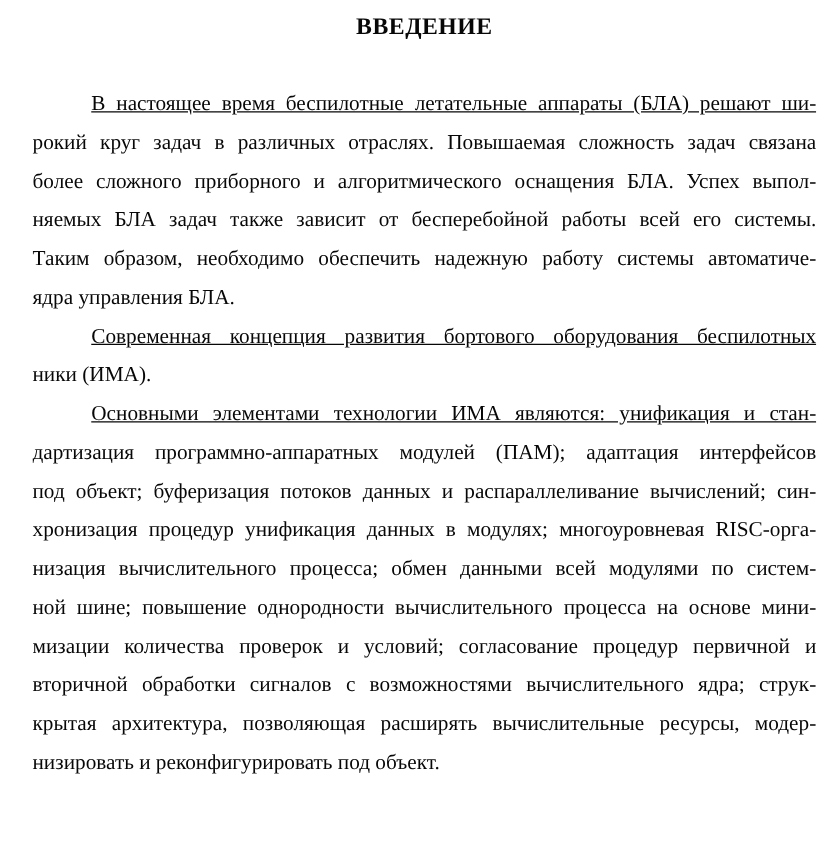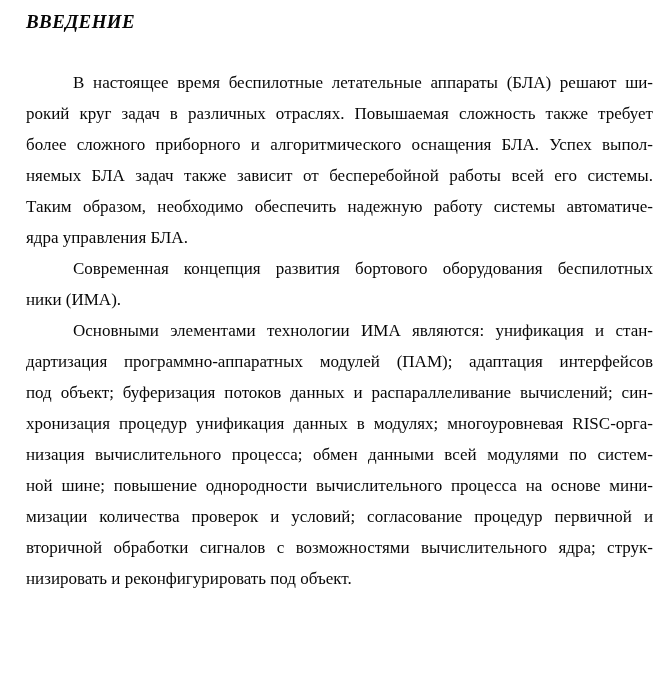--- a/index.html
+++ b/index.html
@@ -13,78 +13,80 @@
     width: 666px;
     height: 692px;
     background: #ffffff;
     color: #070707;
     font-family: "Liberation Serif", "DejaVu Serif", serif;
     padding: 0 13px 0 26px;
     overflow: hidden;
   }
   .doc-title {
     margin: 11px 0 0 0;
+    text-align: center;
     font-size: 19px;
     font-weight: bold;
     line-height: 22px;
     letter-spacing: 0.4px;
-    font-style: italic;
   }
   .body-text {
     margin-top: 34px;
   }
   .para {
     margin: 0;
     padding: 0;
   }
   .line {
     font-size: 17px;
     line-height: 31px;
     height: 31px;
     text-align: justify;
     text-align-last: justify;
     white-space: normal;
     overflow: hidden;
   }
   .line.first {
     padding-left: 47px;
+    text-decoration: underline;
   }
   .line.plast {
     text-align-last: left;
   }
 </style>
 </head>
 <body>
 
 <div class="page">
 
   <h1 class="doc-title">ВВЕДЕНИЕ</h1>
 
   <div class="body-text">
 
     <div class="para">
       <div class="line first">В настоящее время беспилотные летательные аппараты (БЛА) решают ши-</div>
-      <div class="line">рокий круг задач в различных отраслях. Повышаемая сложность также требует</div>
+      <div class="line">рокий круг задач в различных отраслях. Повышаемая сложность задач связана</div>
       <div class="line">более сложного приборного и алгоритмического оснащения БЛА. Успех выпол-</div>
       <div class="line">няемых БЛА задач также зависит от бесперебойной работы всей его системы.</div>
       <div class="line">Таким образом, необходимо обеспечить надежную работу системы автоматиче-</div>
       <div class="line plast">ядра управления БЛА.</div>
     </div>
 
     <div class="para">
       <div class="line first">Современная концепция развития бортового оборудования беспилотных</div>
       <div class="line plast">ники (ИМА).</div>
     </div>
 
     <div class="para">
       <div class="line first">Основными элементами технологии ИМА являются: унификация и стан-</div>
       <div class="line">дартизация программно-аппаратных модулей (ПАМ); адаптация интерфейсов</div>
       <div class="line">под объект; буферизация потоков данных и распараллеливание вычислений; син-</div>
       <div class="line">хронизация процедур унификация данных в модулях; многоуровневая RISC-орга-</div>
       <div class="line">низация вычислительного процесса; обмен данными всей модулями по систем-</div>
       <div class="line">ной шине; повышение однородности вычислительного процесса на основе мини-</div>
       <div class="line">мизации количества проверок и условий; согласование процедур первичной и</div>
       <div class="line">вторичной обработки сигналов с возможностями вычислительного ядра; струк-</div>
+      <div class="line">крытая архитектура, позволяющая расширять вычислительные ресурсы, модер-</div>
       <div class="line plast">низировать и реконфигурировать под объект.</div>
     </div>
 
   </div>
 </div>
 
 </body></html>

